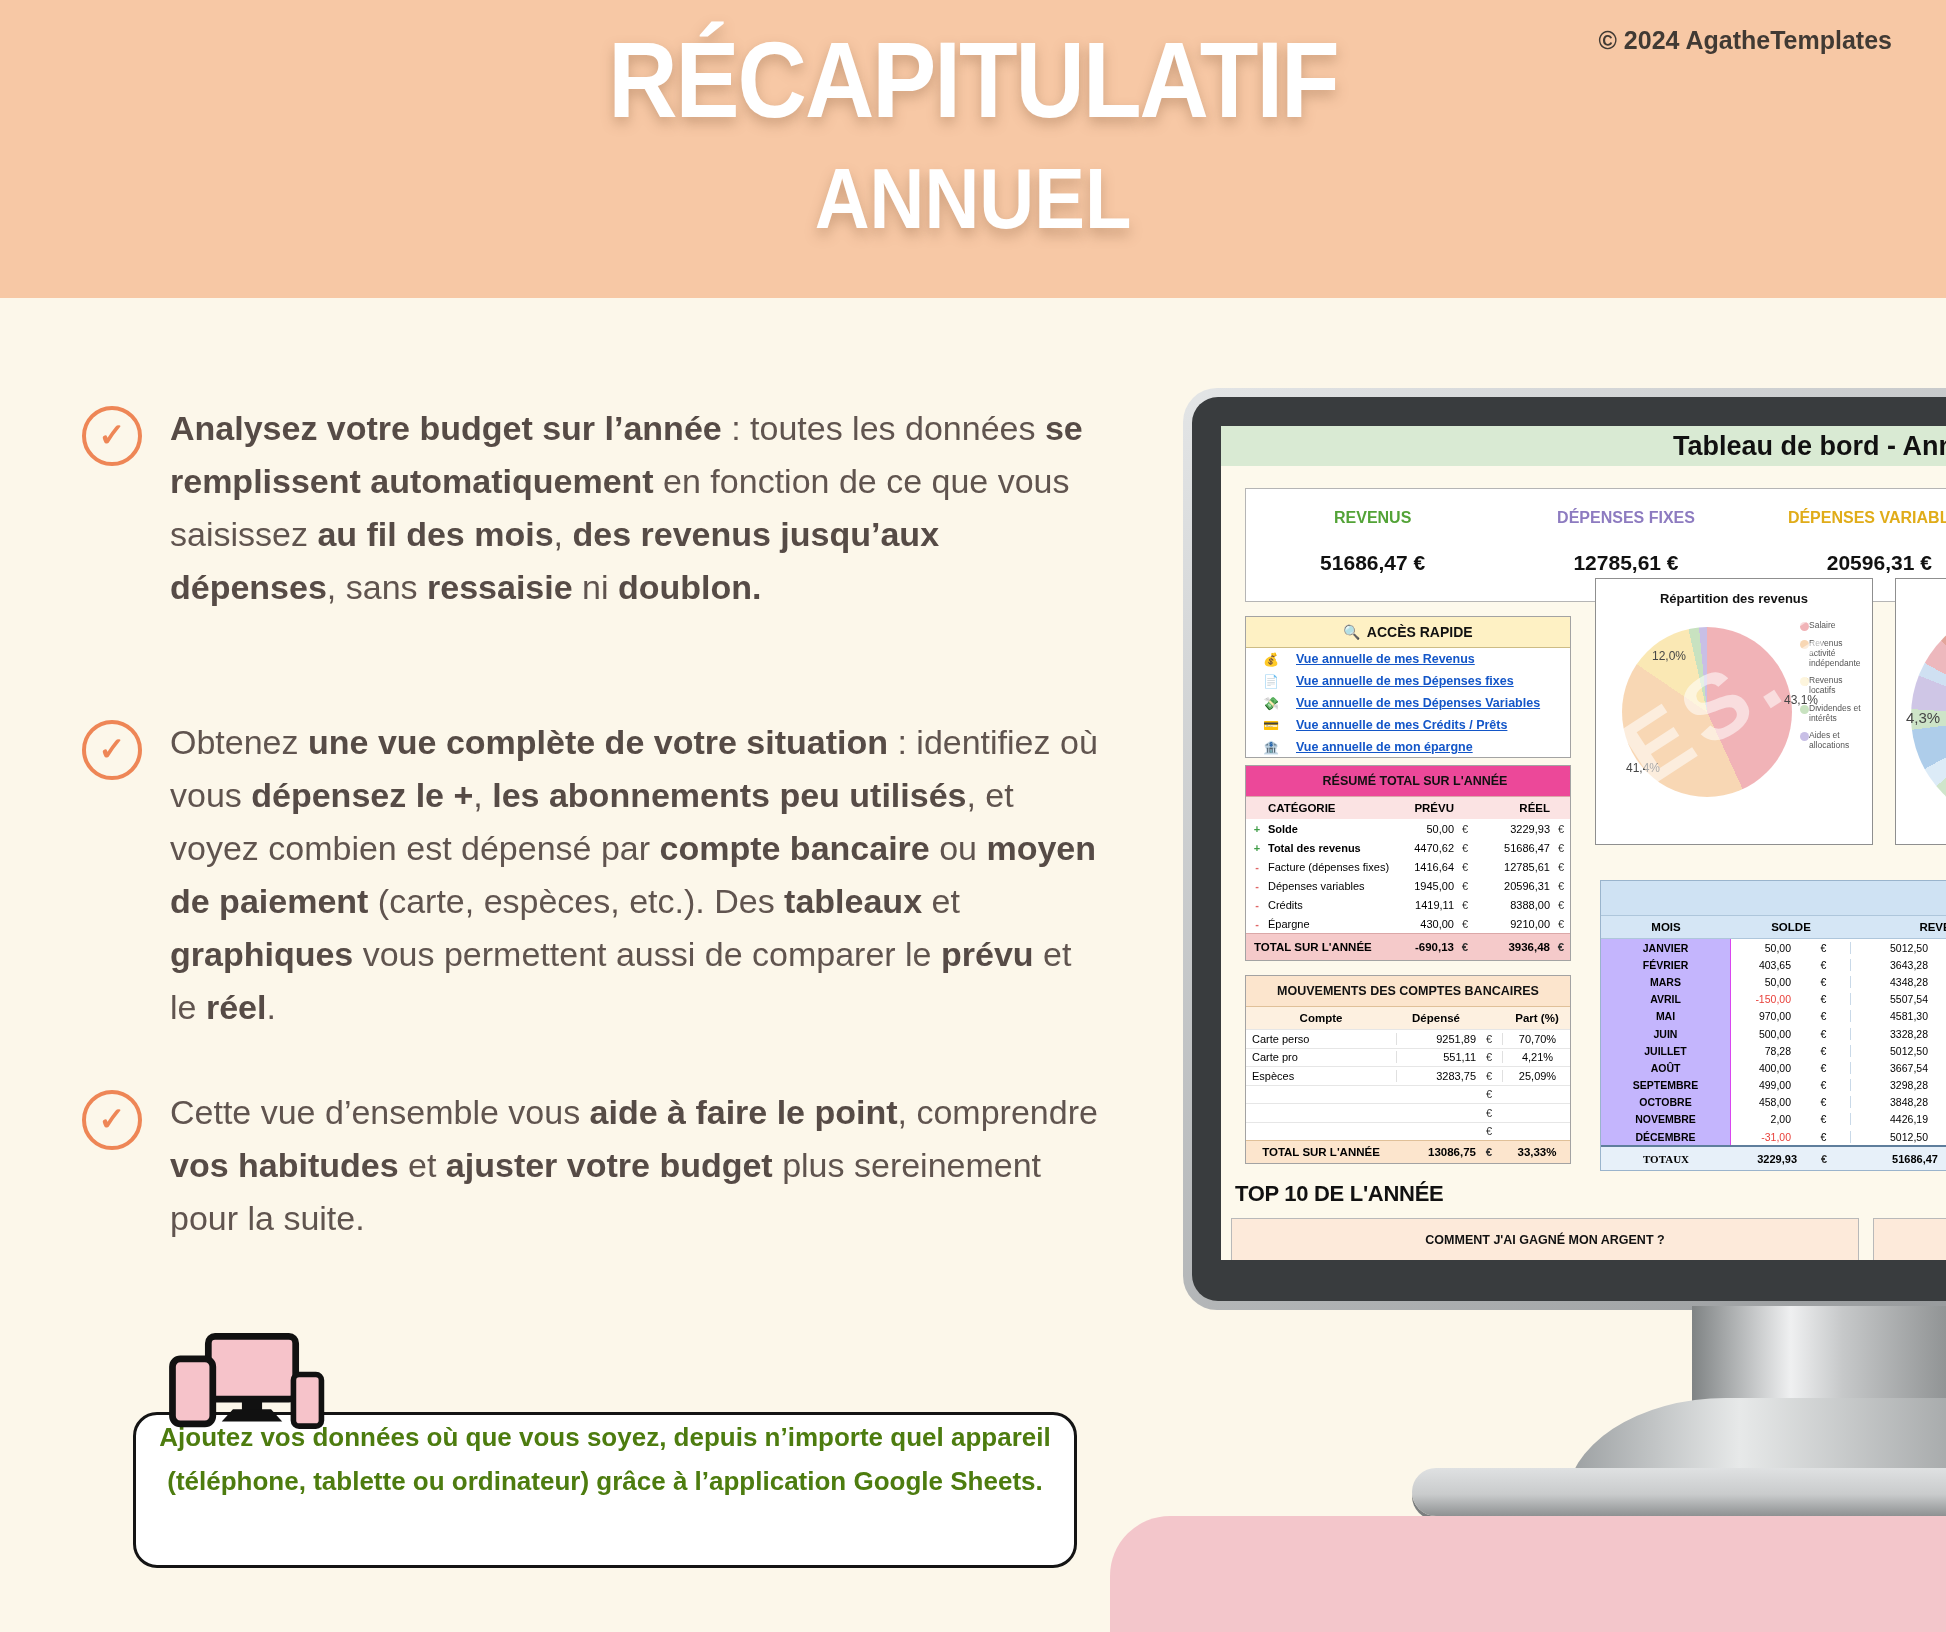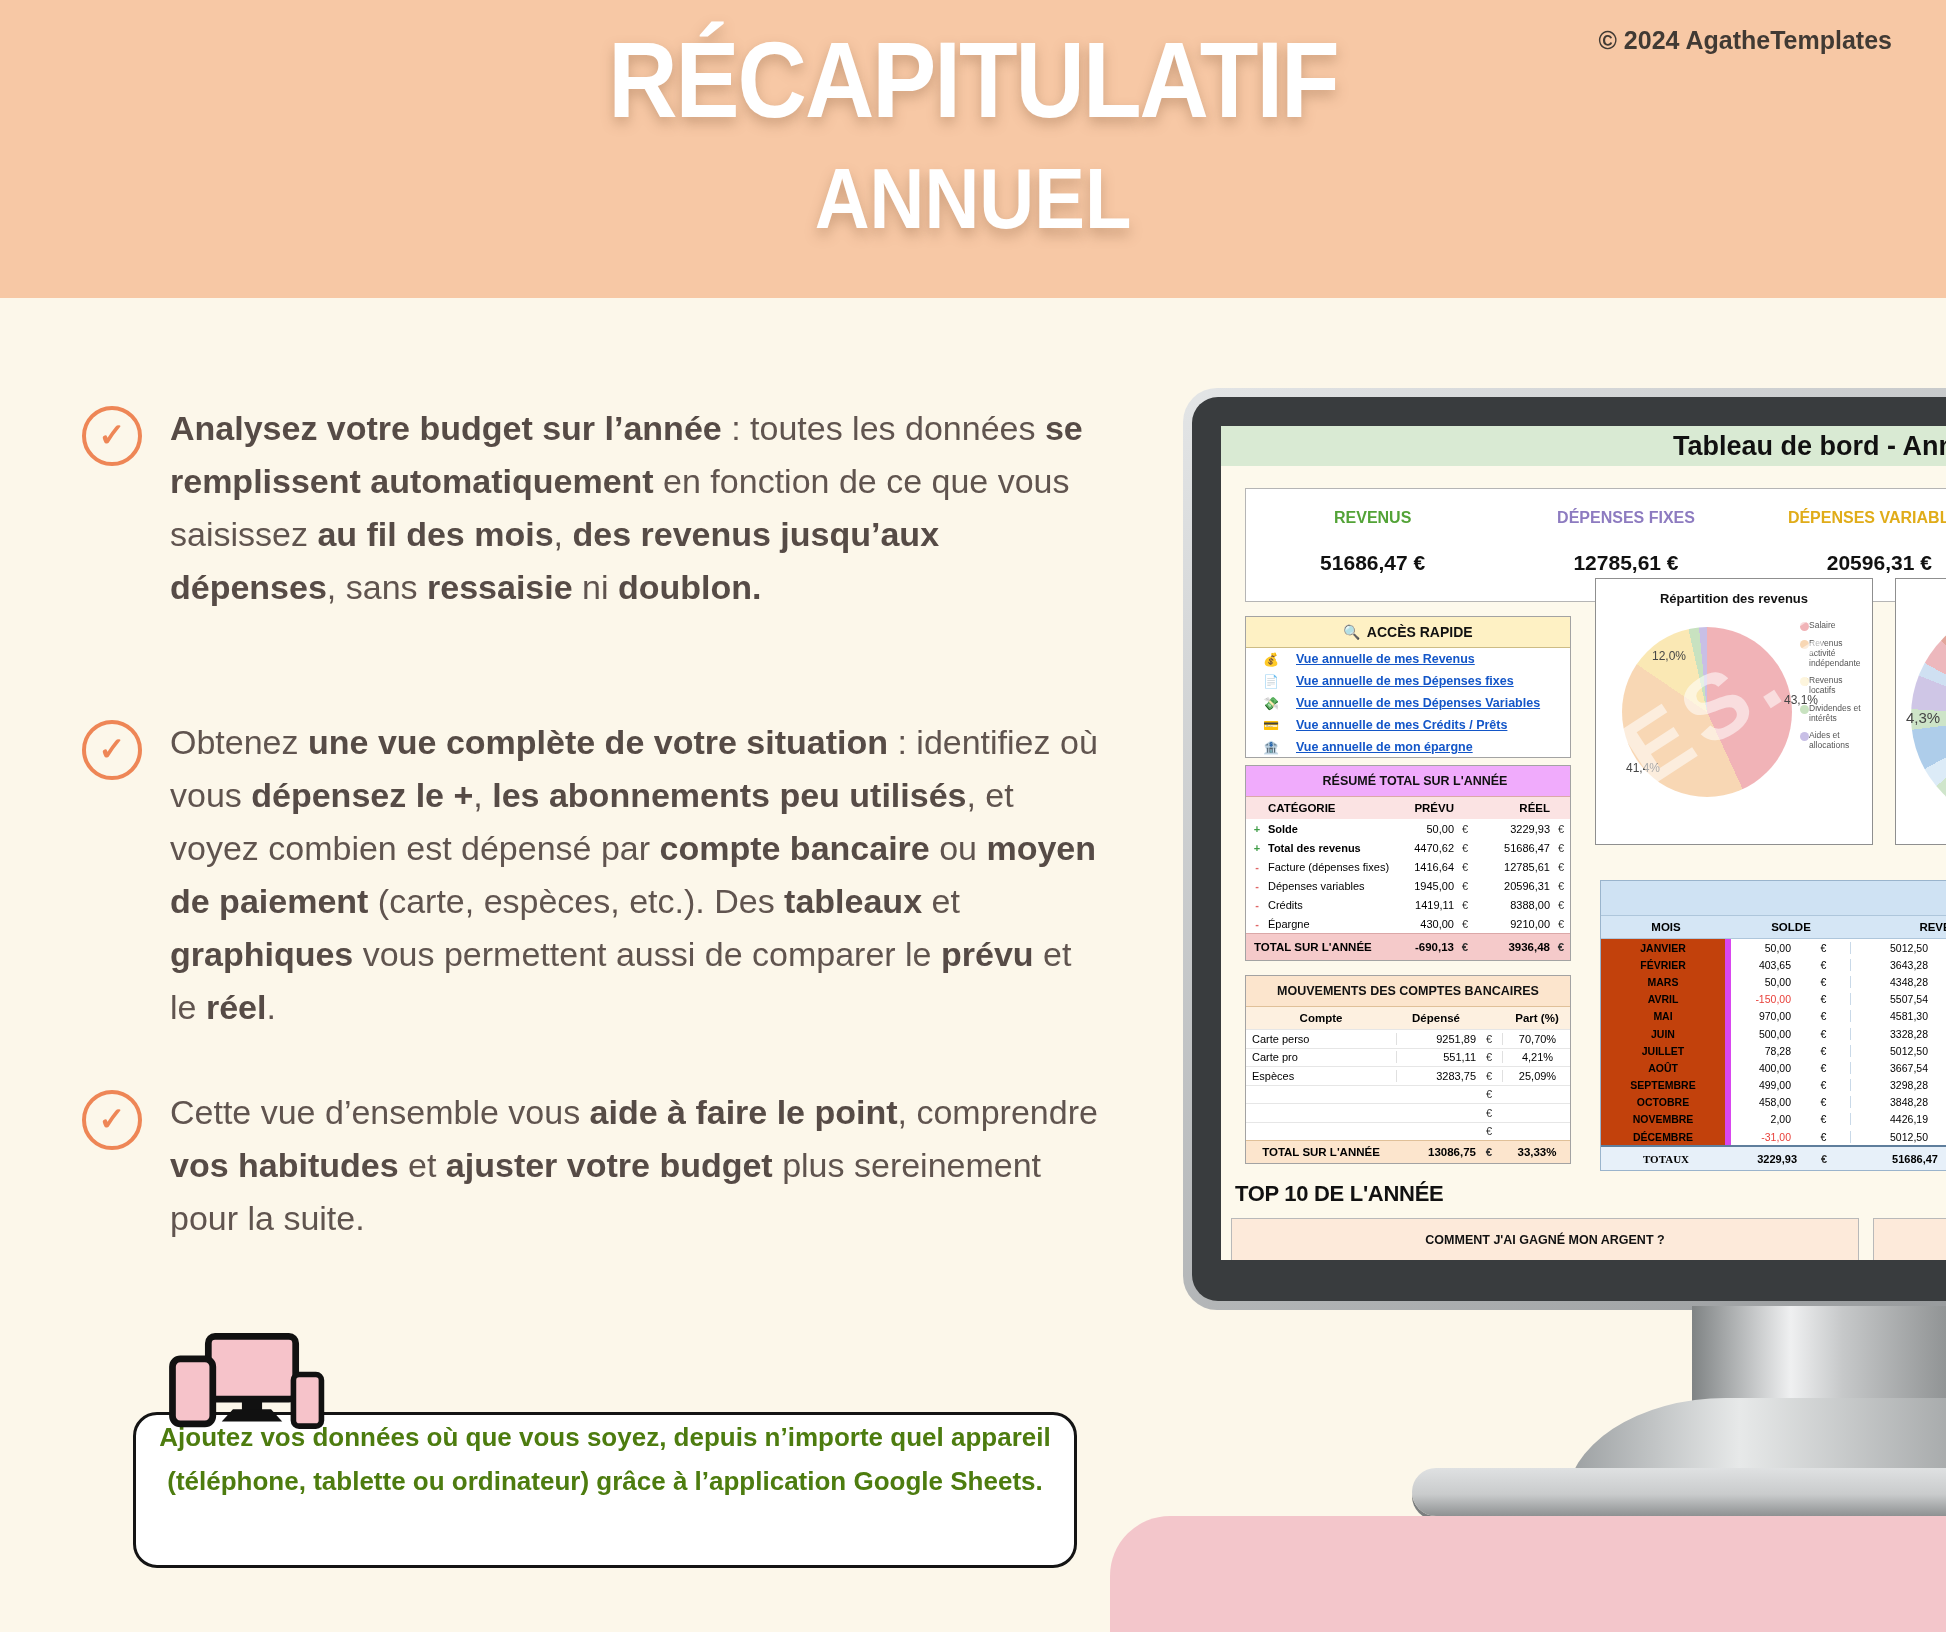--- a/index.html
+++ b/index.html
@@ -69,21 +69,21 @@
   .legend-label{font-size:8.5px;color:#555;line-height:1.15;}
 
   .pie2-panel{left:674px;top:152px;width:300px;height:267px;border-color:#8f8f8f;overflow:hidden;}
   .pie2{position:absolute;left:15px;top:27px;width:220px;height:220px;border-radius:50%;}
   .pie2-label{position:absolute;left:10px;top:130px;font-size:15px;color:#454545;}
 
   
   .sheet-table{position:absolute;background:#fff;border:1px solid #a3a3a3;box-sizing:border-box;}
   .t-title{display:flex;align-items:center;justify-content:center;font-weight:700;font-size:12.5px;color:#111;}
   .resume{left:24px;top:339px;width:326px;}
-  .resume .t-title{height:30px;background:#f0abfc;border-bottom:1px solid #dba8a8;padding-left:14px;}
+  .resume .t-title{height:30px;background:#ec4899;border-bottom:1px solid #dba8a8;padding-left:14px;}
   .resume .t-head{display:grid;grid-template-columns:22px 126px 60px 22px 74px 22px;height:22px;
                   background:#fbe3e3;font-weight:700;font-size:11.5px;align-items:center;}
   .r-row{display:grid;grid-template-columns:22px 126px 60px 22px 74px 22px;height:19px;
          font-size:11px;align-items:center;}
   .r-sign{text-align:center;font-weight:700;}
   .num{text-align:right;}
   .eur{text-align:center;color:#333;}
   .resume .t-total{display:grid;grid-template-columns:148px 60px 22px 74px 22px;height:26px;
                    background:#f5caca;font-weight:700;font-size:11.5px;align-items:center;
                    border-top:1px solid #dba8a8;}
@@ -102,22 +102,22 @@
 
   
   .months{position:absolute;left:379px;top:454px;width:382px;border:1px solid #9ab4cc;box-sizing:border-box;background:#fff;}
   .m-band{height:34px;background:#cfe2f3;border-bottom:1px solid #aec6db;}
   .m-head{display:grid;grid-template-columns:130px 120px 132px;height:22px;background:#d5e6f5;
           font-weight:700;font-size:11.5px;align-items:center;border-bottom:1px solid #aec6db;}
   .m-head .h1{text-align:center;}
   .m-head .h2{text-align:center;}
   .m-head .h3{text-align:right;padding-right:8px;}
   .m-row{display:grid;grid-template-columns:130px 66px 54px 87px 45px;height:17.2px;font-size:10.5px;align-items:center;}
-  .m-row .mc{background:#c2410c;font-weight:700;text-align:center;height:100%;display:flex;
-             align-items:center;justify-content:center;border-right:6px solid #d946ef;}
+  .m-row .mc{background:#c4b5fd;font-weight:700;text-align:center;height:100%;display:flex;
+             align-items:center;justify-content:center;border-right:1px solid #d946ef;}
   .m-row .sv{text-align:right;padding-right:6px;}
   .m-row .se{text-align:center;border-right:1px solid #c9d9e8;}
   .m-row .rv{text-align:right;padding-right:10px;}
   .m-total{display:grid;grid-template-columns:130px 66px 54px 87px 45px;height:23px;background:#e7f0f9;
            font-weight:700;font-size:11px;align-items:center;border-top:2px solid #5f7e9c;}
   .m-total .mc{text-align:center;font-family:Liberation Serif, serif;}
   .neg{color:#e8403a;}
 
   .top10{position:absolute;left:14px;top:755px;font-size:22px;font-weight:700;color:#111;letter-spacing:-.3px;}
   .band{position:absolute;top:792px;height:44px;background:#fdeada;border:1px solid #b9b9b9;

